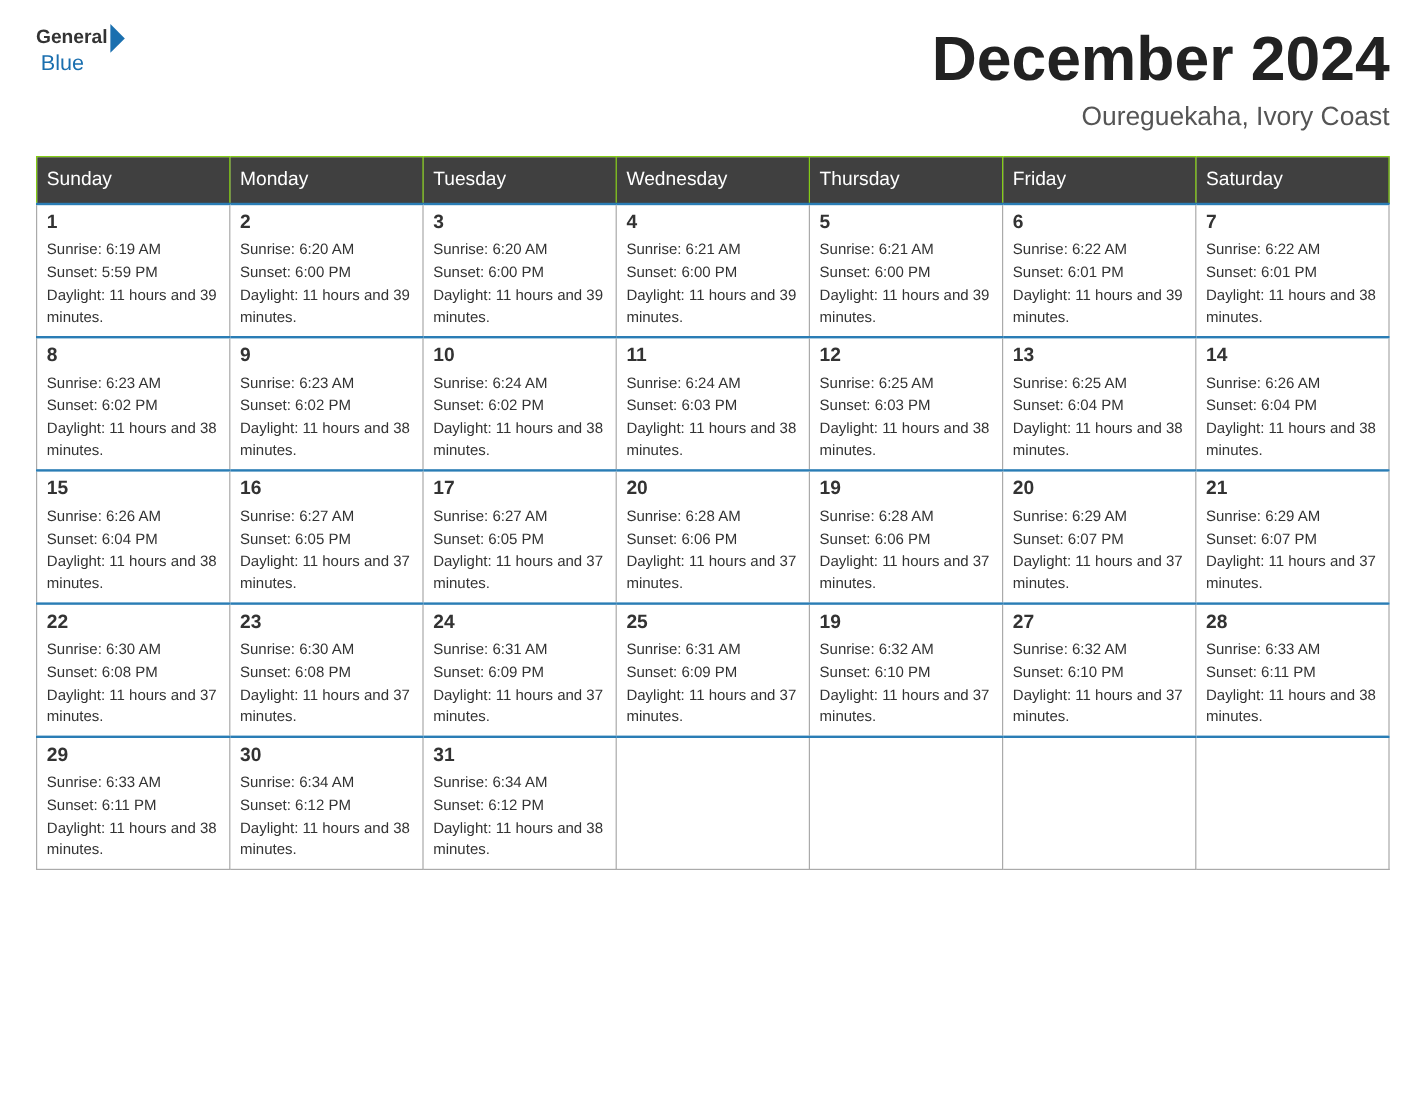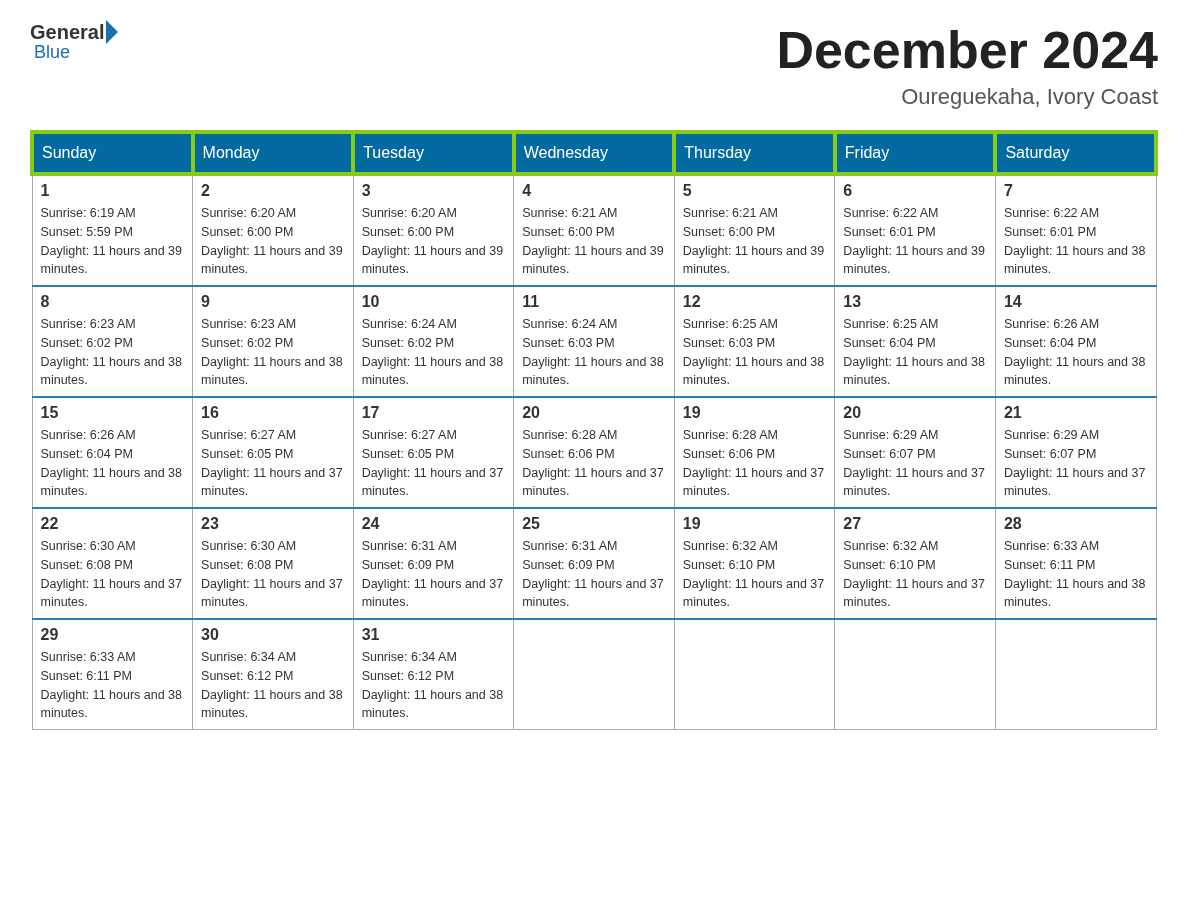--- a/index.html
+++ b/index.html
@@ -17,21 +17,21 @@
       margin-bottom: 20px;
     }
     .logo {
       display: flex;
       flex-direction: column;
       align-items: flex-start;
     }
     .logo-text {
       display: flex;
       align-items: center;
-      font-size: 20px;
+      font-size: 16px;
       font-weight: bold;
       color: #333;
     }
     .logo-arrow {
       width: 0;
       height: 0;
       border-left: 12px solid #1a6faf;
       border-top: 12px solid transparent;
       border-bottom: 12px solid transparent;
       display: inline-block;
@@ -57,27 +57,27 @@
       font-size: 22px;
       color: #555;
       margin-top: 4px;
     }
     .calendar {
       width: 100%;
       border-collapse: collapse;
       margin-top: 10px;
     }
     .calendar th {
-      background-color: #0369a1;
+      background-color: #404040;
       color: white;
       padding: 10px 8px;
       text-align: left;
       font-size: 16px;
       font-weight: normal;
-      border: 4px solid #84cc16;
+      border: 1px solid #84cc16;
     }
     .calendar td {
       border: 1px solid #aaa;
       vertical-align: top;
       padding: 6px 8px;
       width: 14.28%;
       min-height: 110px;
       font-size: 13px;
       color: #333;
     }

